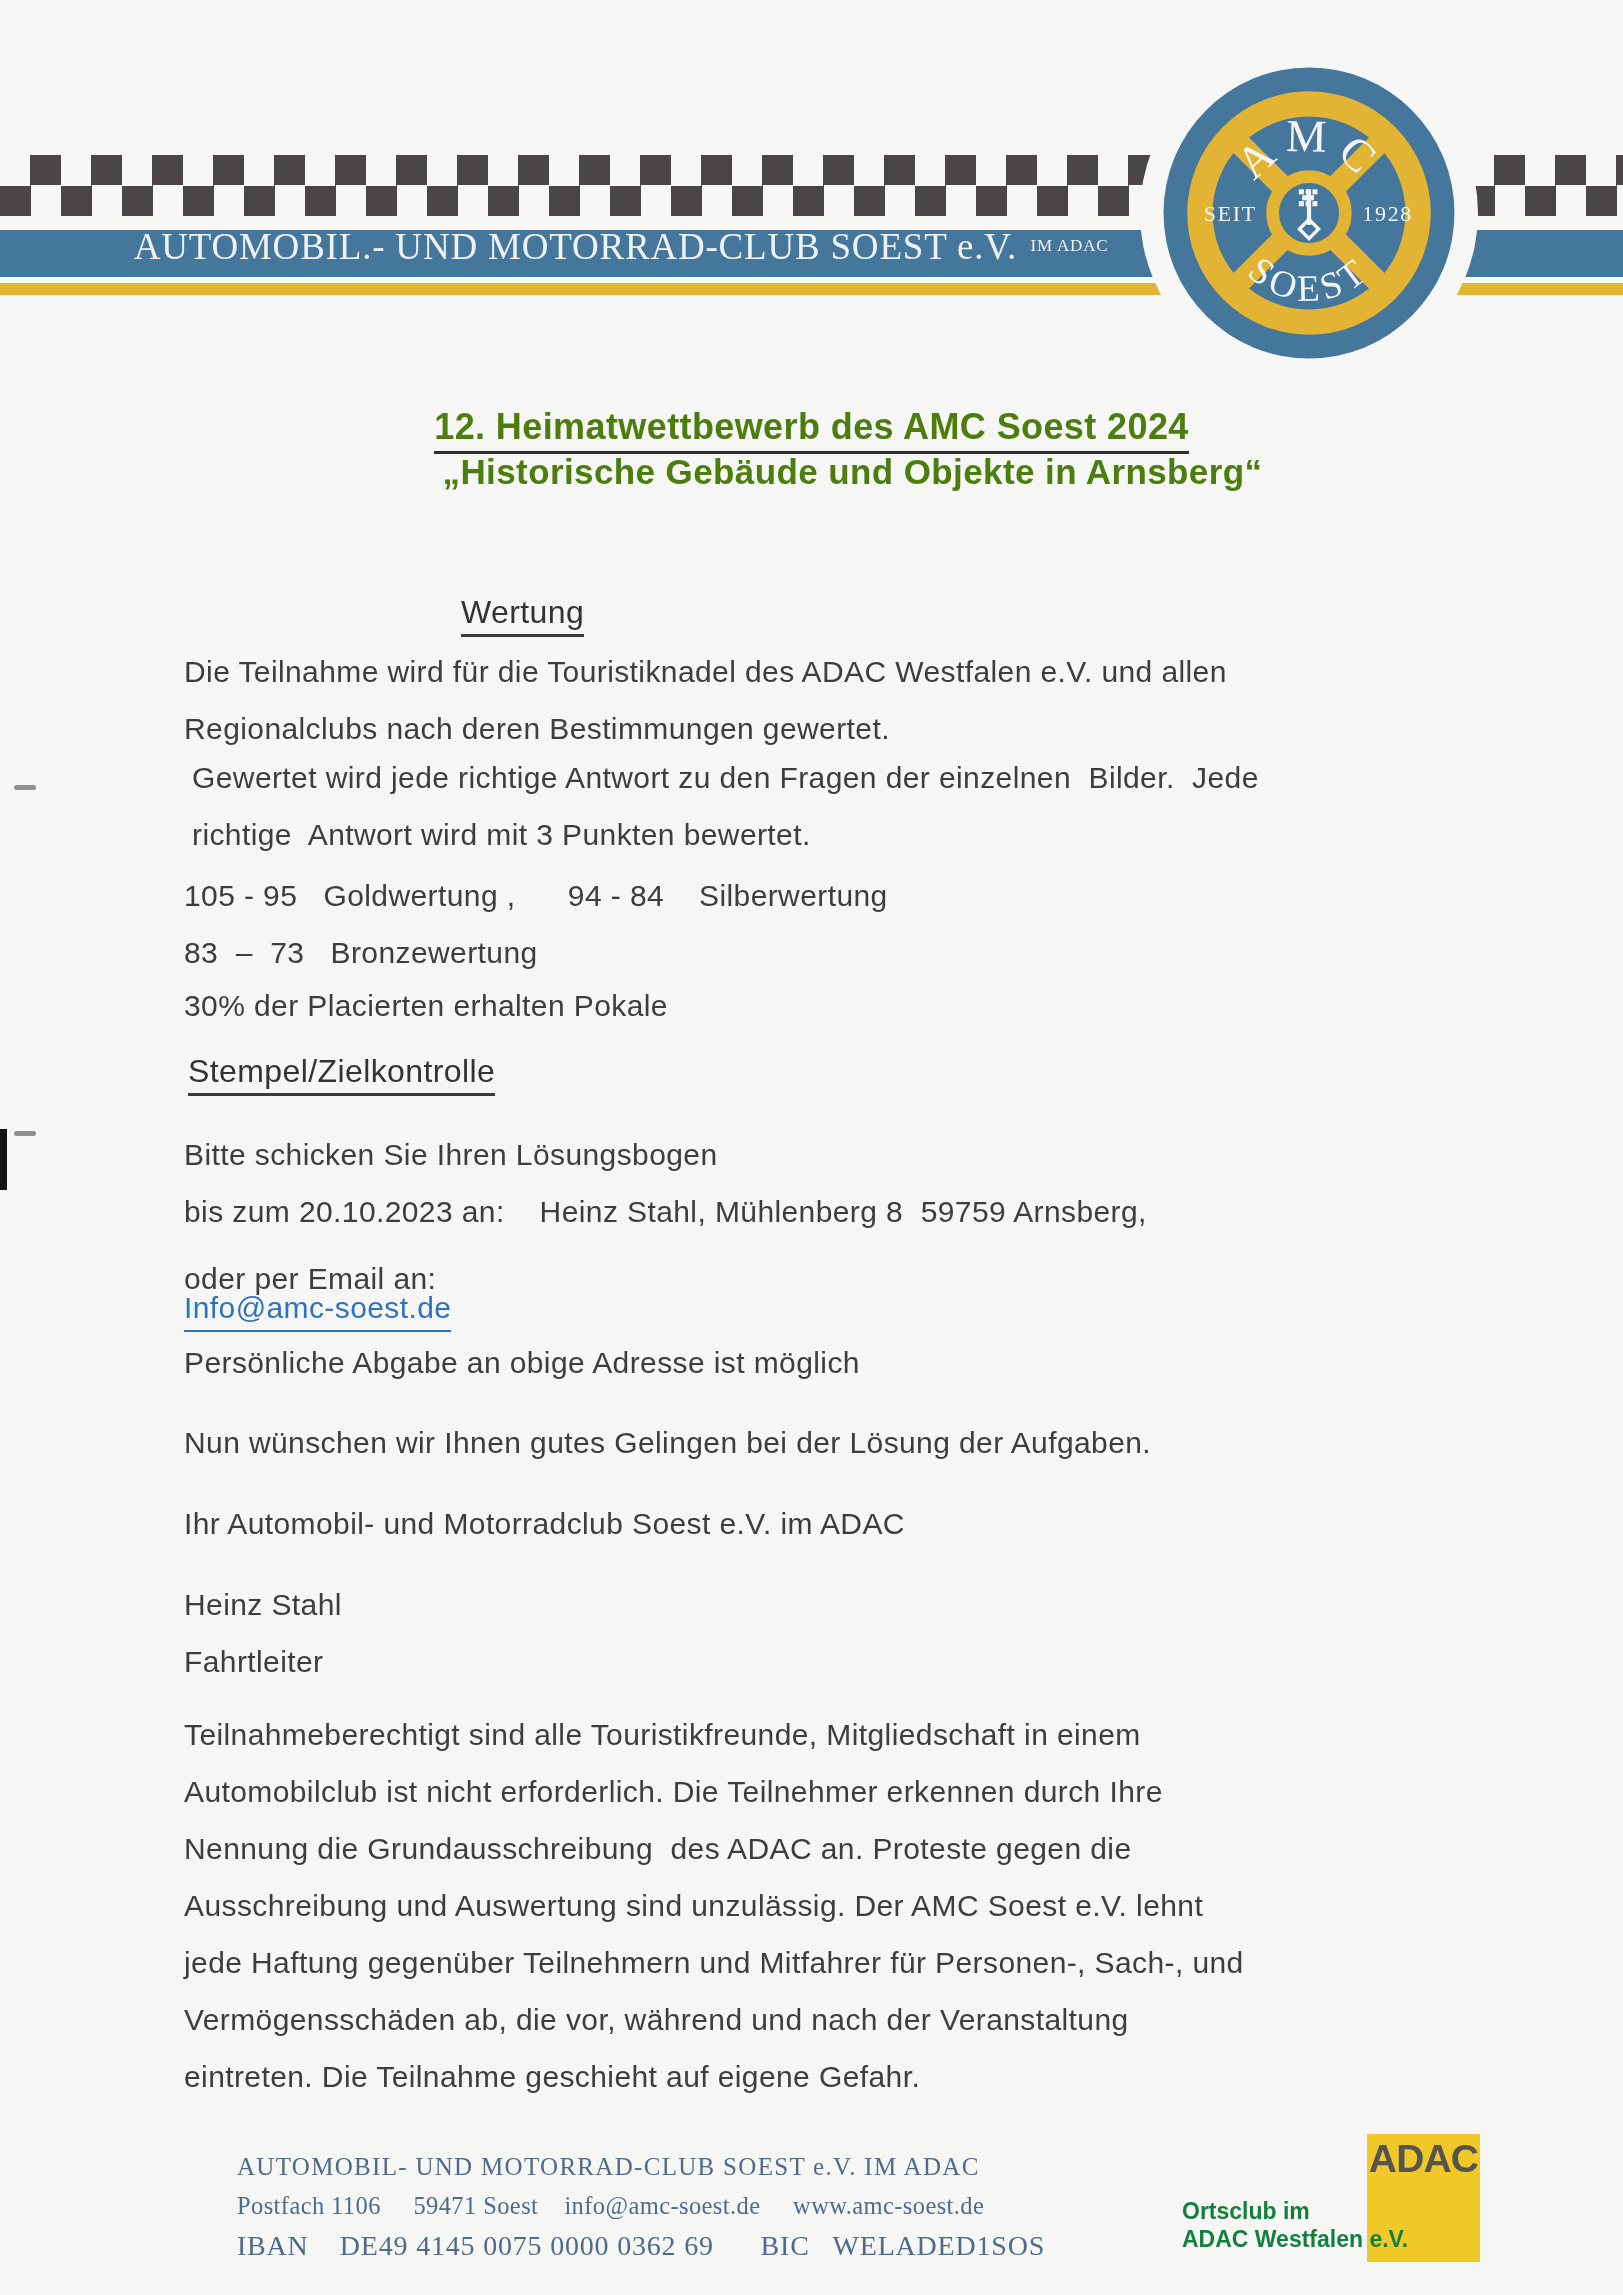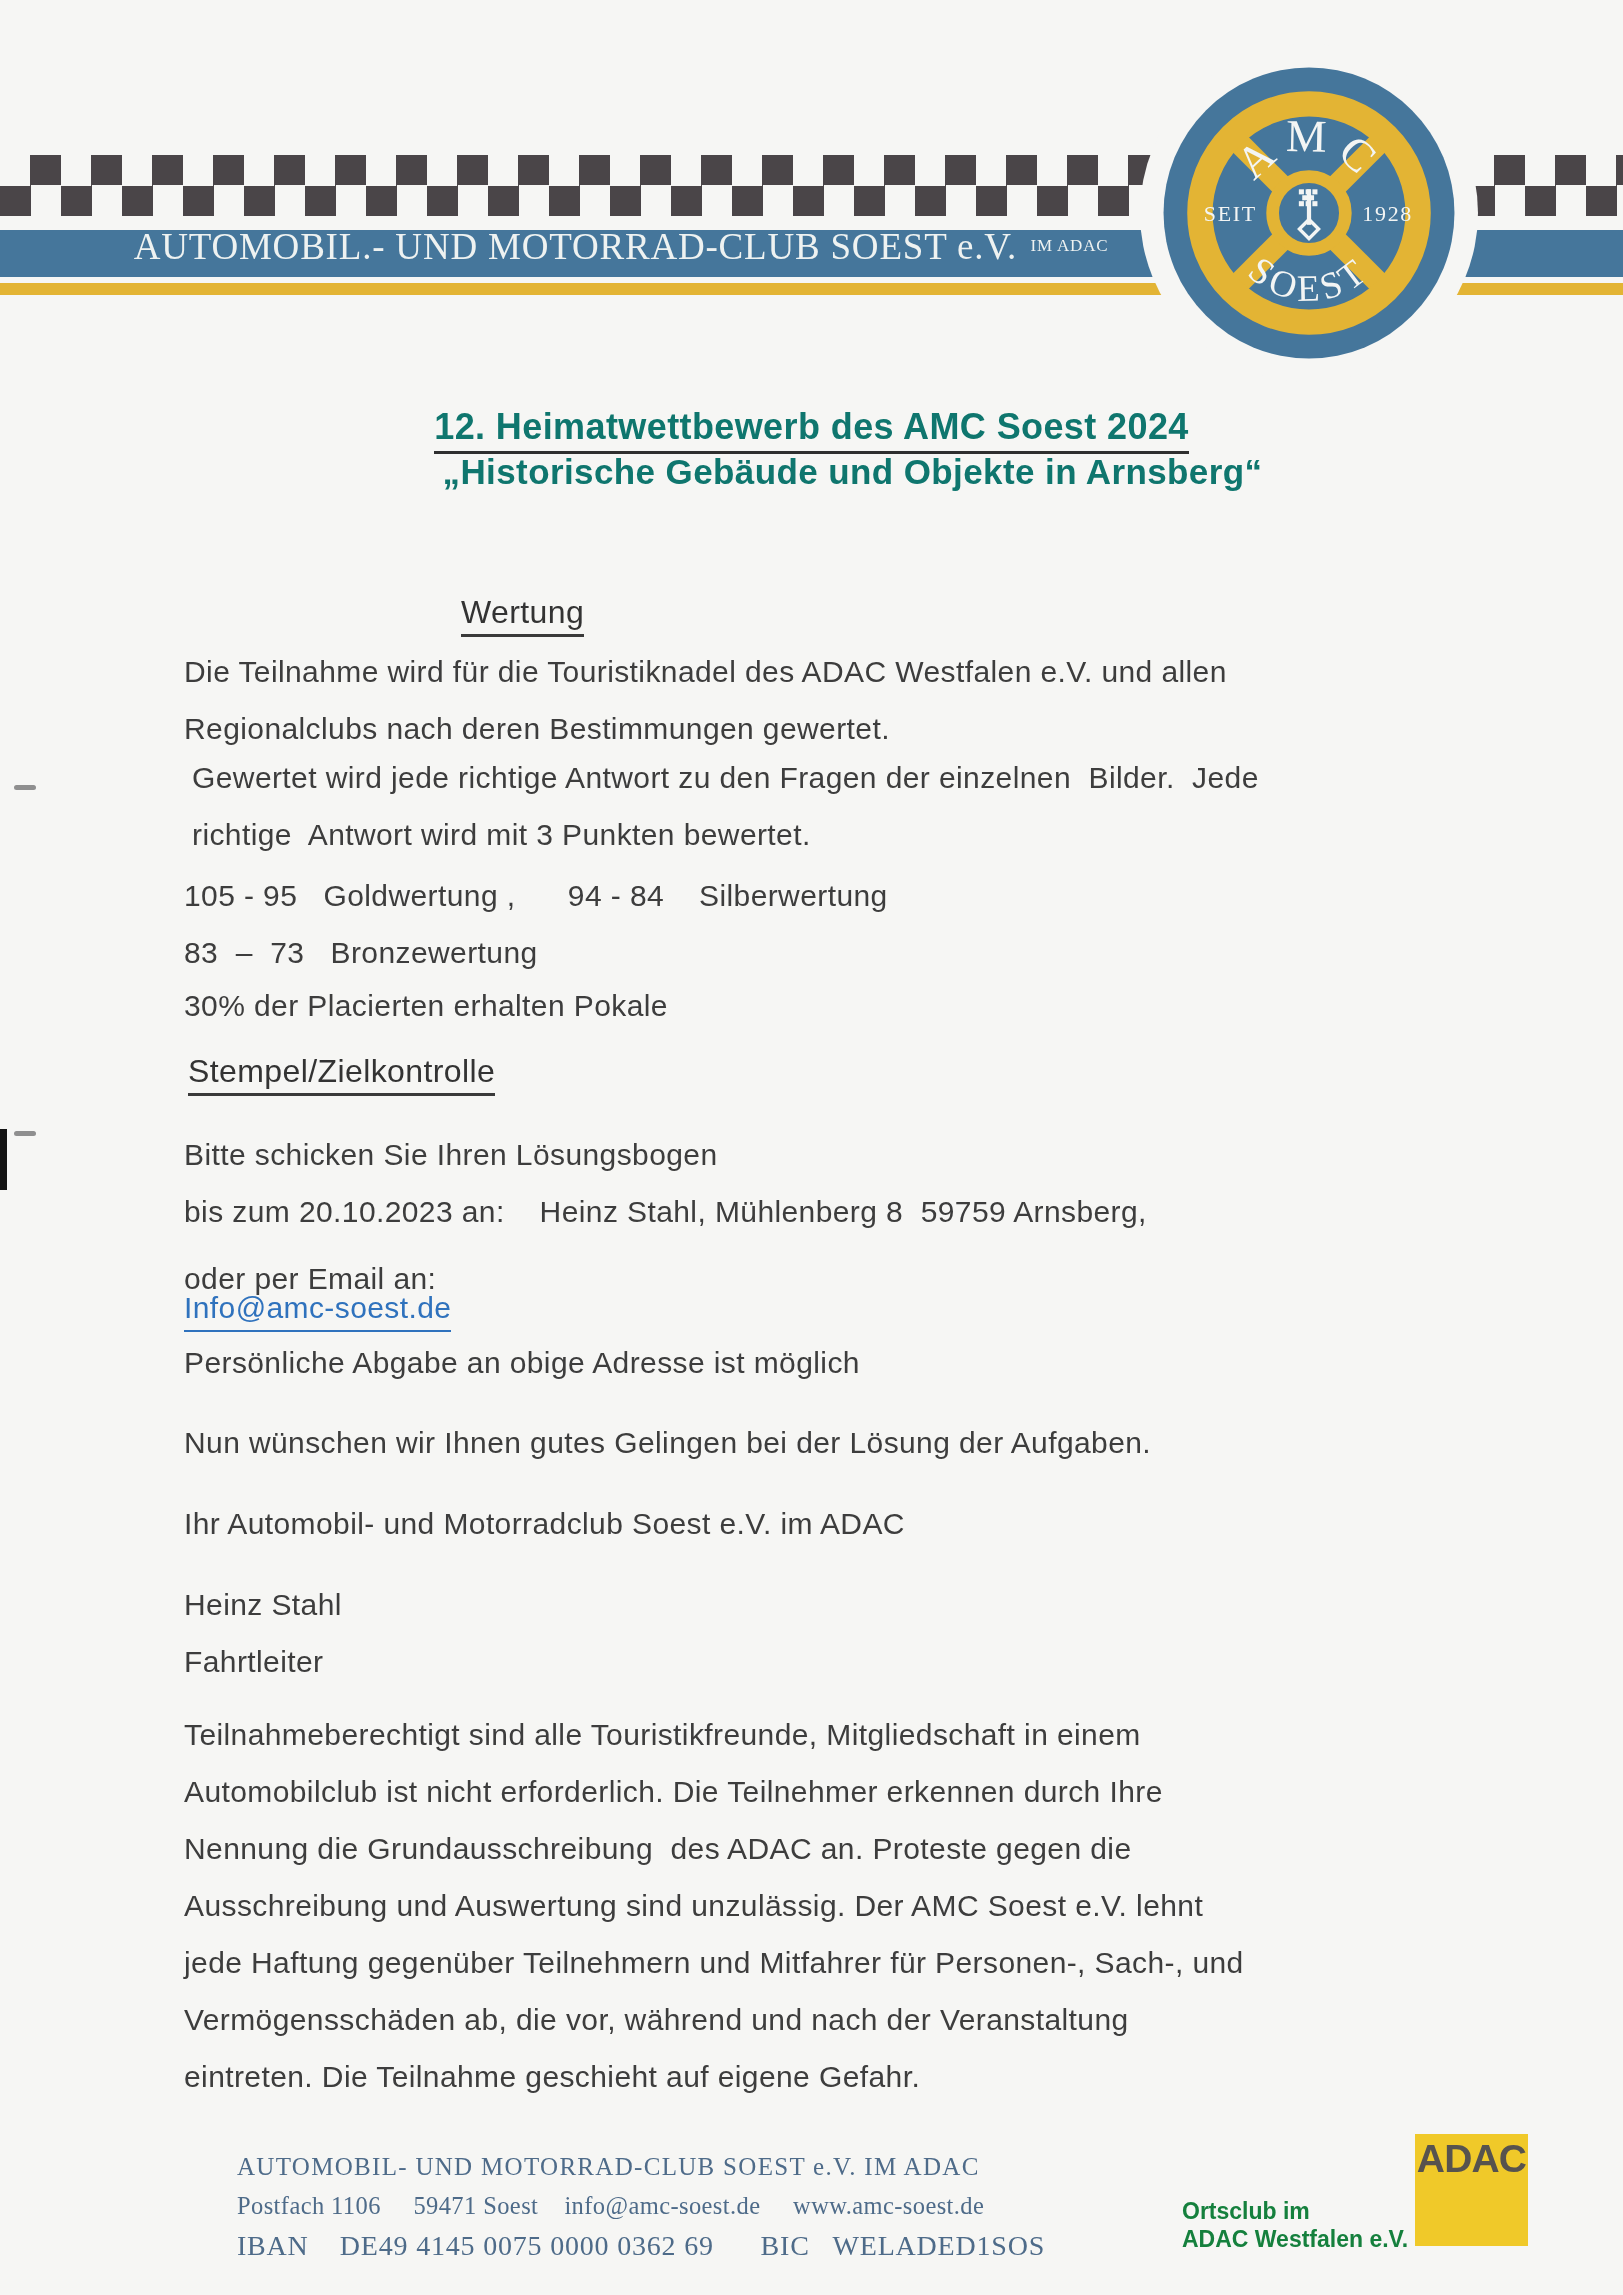--- a/index.html
+++ b/index.html
@@ -27,43 +27,43 @@
   .band-title .suffix{ font-size:17px; margin-left:13.5px; letter-spacing:0.8px; }
 
   
   .badge-halo{
     left:1140px; top:44px; width:338px; height:338px;
     background:#f6f6f4; border-radius:50%;
   }
   .badge-svg{ left:1161px; top:65px; }
 
   
-  .title-line{ left:0; width:1623px; text-align:center; color:#0f766e; }
+  .title-line{ left:0; width:1623px; text-align:center; color:#4d7c0f; }
   .title1{ top:406px; font-size:36px; font-weight:bold; letter-spacing:0.4px; }
   .title1 span{ display:inline-block; border-bottom:3.4px solid #2f2f2f; padding-bottom:2.5px; }
   .title2{ top:452px; font-size:35px; font-weight:bold; letter-spacing:0.4px;margin-left:41px; }
 
   
   .body-text{
     font-size:30px; color:#3d3d3d; letter-spacing:0.4px;
     line-height:57px; white-space:pre-wrap;
   }
   .heading{ font-size:32px; color:#333; letter-spacing:0.4px; }
   .heading span{ display:inline-block; border-bottom:3.4px solid #3a3a3a; padding-bottom:3.4px; }
   .email-link{ font-size:30px; color:#2f72bd; letter-spacing:0.4px;
     border-bottom:2.5px solid #2f72bd; padding-bottom:5px; text-decoration:none; display:inline-block;}
 
   
   .footer-text{ font-family:"Liberation Serif", serif; color:#4e6b89; white-space:pre-wrap; }
   .f1{ left:237px; top:2153px; font-size:25px; letter-spacing:1.3px; }
   .f2{ left:237px; top:2192px; font-size:24.5px; letter-spacing:0.4px; }
   .f3{ left:237px; top:2230px; font-size:28px; letter-spacing:0.8px; }
   .adac-square{
-    left:1367px; top:2134px; width:113px; height:112px; background:#f0c929;
-    display:flex; justify-content:center; align-items:flex-start;margin-left:48px;
+    left:1367px; top:2134px; width:113px; height:128px; background:#f0c929;
+    display:flex; justify-content:center; align-items:flex-start;
   }
   .adac-word{ font-size:39px; font-weight:bold; color:#57534e; letter-spacing:-0.8px; margin-top:3.4px; }
   .ortsclub{ left:1182px; top:2197px; font-size:23px; font-weight:bold; color:#15803d;
     line-height:28px; white-space:pre-wrap; }
 
   
   .dash{ width:22px; height:5px; background:#8f8f8f; border-radius:2.5px; }
   .edge-blob{ left:0; top:1129px; width:6.8px; height:61px; background:#141414; }
 </style>
 </head>

